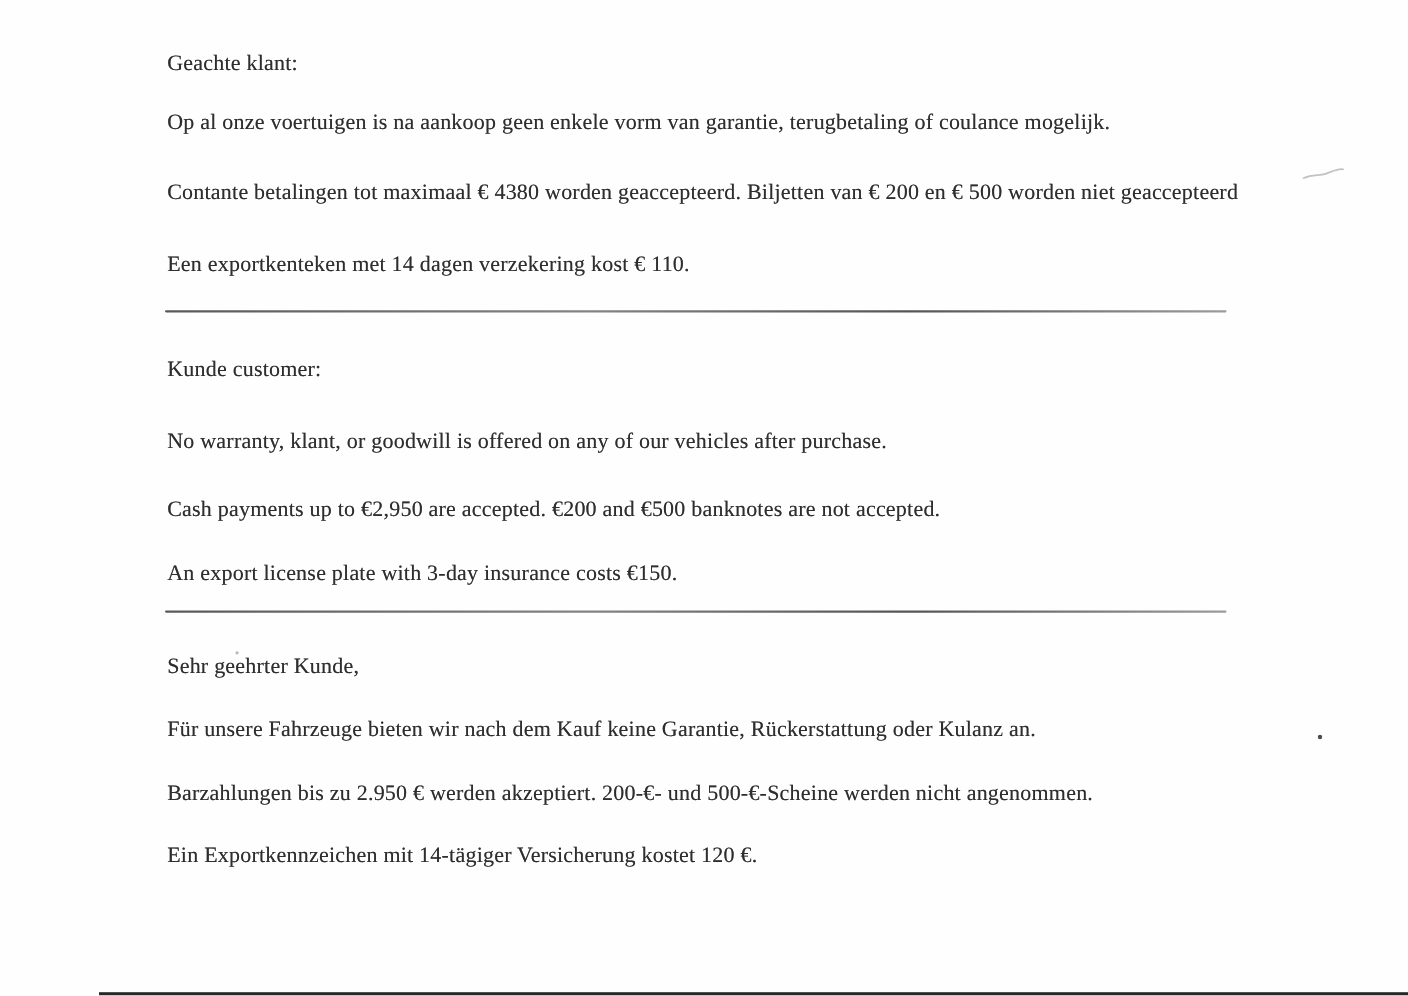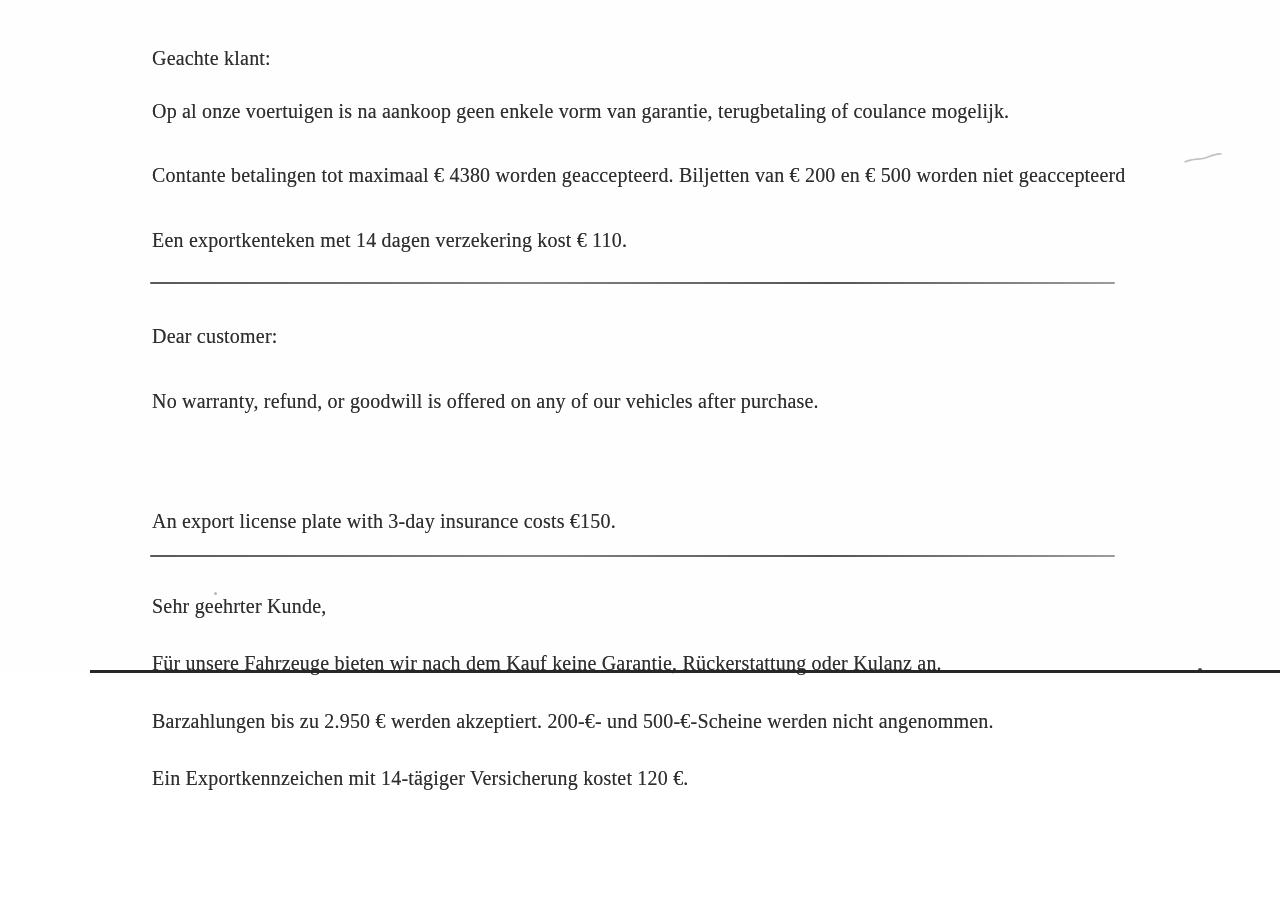--- a/index.html
+++ b/index.html
@@ -6,21 +6,21 @@
   html, body {
     width: 1280px;
     height: 905px;
     background: #ffffff;
     overflow: hidden;
     font-family: "Liberation Serif", "DejaVu Serif", serif;
   }
   .scan-page {
     position: relative;
     width: 1280px;
-    height: 673px;
+    height: 905px;
     background: #fefefe;
   }
   .doc-line {
     position: absolute;
     left: 152px;
     font-size: 20px;
     line-height: 1.2;
     color: #2e2e2e;
     letter-spacing: 0.2px;
     white-space: nowrap;
@@ -68,22 +68,23 @@
 
 <div class="scan-page">
 
   <p class="doc-line" style="top:46px">Geachte klant:</p>
   <p class="doc-line" style="top:99px">Op al onze voertuigen is na aankoop geen enkele vorm van garantie, terugbetaling of coulance mogelijk.</p>
   <p class="doc-line" style="top:163px">Contante betalingen tot maximaal € 4380 worden geaccepteerd. Biljetten van € 200 en € 500 worden niet geaccepteerd</p>
   <p class="doc-line" style="top:228px">Een exportkenteken met 14 dagen verzekering kost € 110.</p>
 
   <div class="divider" style="top:282px"></div>
 
-  <p class="doc-line" style="top:324px">Dear customer:</p>
-  <p class="doc-line" style="top:389px">No warranty, refund, or goodwill is offered on any of our vehicles after purchase.</p>
+  <p class="doc-line" style="top:324px">Kunde customer:</p>
+  <p class="doc-line" style="top:389px">No warranty, klant, or goodwill is offered on any of our vehicles after purchase.</p>
+  <p class="doc-line" style="top:451px">Cash payments up to €2,950 are accepted. €200 and €500 banknotes are not accepted.</p>
   <p class="doc-line" style="top:509px">An export license plate with 3-day insurance costs €150.</p>
 
   <div class="divider" style="top:555px"></div>
 
   <p class="doc-line" style="top:594px">Sehr geehrter Kunde,</p>
   <p class="doc-line" style="top:651px">Für unsere Fahrzeuge bieten wir nach dem Kauf keine Garantie, Rückerstattung oder Kulanz an.</p>
   <p class="doc-line" style="top:709px">Barzahlungen bis zu 2.950 € werden akzeptiert. 200-€- und 500-€-Scheine werden nicht angenommen.</p>
   <p class="doc-line" style="top:766px">Ein Exportkennzeichen mit 14-tägiger Versicherung kostet 120 €.</p>
 
   <svg class="pencil-mark" viewBox="0 0 40 22">

